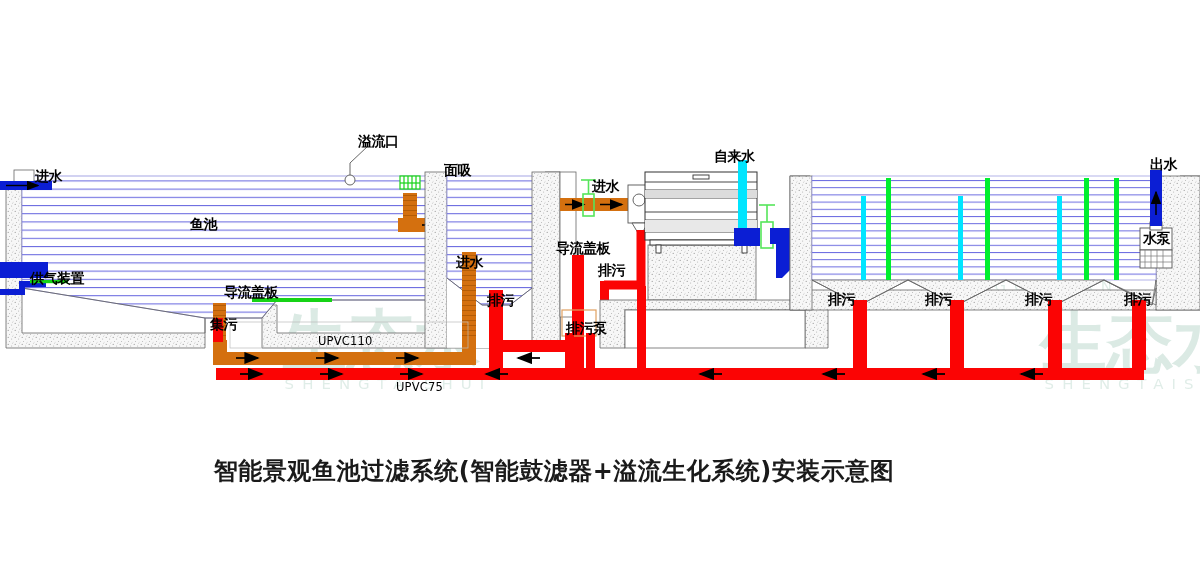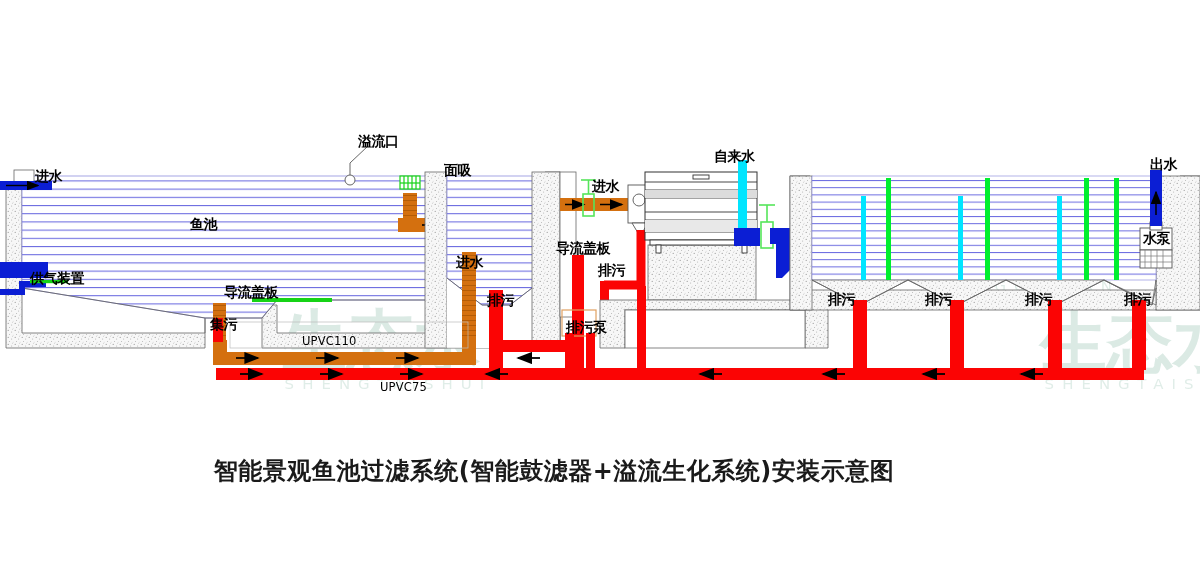--- a/index.html
+++ b/index.html
@@ -1,21 +1,21 @@
 <!DOCTYPE html>
 <html><head>
 <meta charset="utf-8">
 <style>
   html,body{margin:0;padding:0;background:#ffffff;}
   body{font-family:"Liberation Sans","DejaVu Sans",sans-serif;}
   #page{position:relative;width:1200px;height:584px;background:#fff;overflow:hidden;}
   #diagram{position:absolute;left:0;top:0;width:1200px;height:584px;}
   .lbl{position:absolute;color:#000;font-size:14px;line-height:12px;white-space:nowrap;font-family:"DejaVu Sans",sans-serif;}
   .lbl.cn{font-weight:700;letter-spacing:-0.5px;}
-  .lbl.en{font-weight:400;font-size:11.5px;letter-spacing:0.2px;}
+  .lbl.en{font-weight:400;font-size:11.5px;letter-spacing:0.2px;margin-left:16px;}
   #title{position:absolute;left:0;top:455px;width:1108px;text-align:center;
          font-size:24px;font-weight:700;color:#1a1a1a;font-family:"DejaVu Sans",sans-serif;
          letter-spacing:0.5px;}
 </style>
 </head>
 <body>
 
 <div id="page">
 
   <svg id="diagram" viewBox="0 0 1200 584">
@@ -325,21 +325,21 @@
       <div class="lbl cn" style="left: 35px; top: 170px;">进水</div>
       <div class="lbl cn" style="left: 190px; top: 218px;">鱼池</div>
       <div class="lbl cn" style="left: 30px; top: 272px;">供气装置</div>
       <div class="lbl cn" style="left: 208px; top: 286px; margin-left: 16px;">导流盖板</div>
       <div class="lbl cn" style="left: 210px; top: 318px; text-align: center;">集污</div>
       <div class="lbl cn" style="left: 358px; top: 135px;">溢流口</div>
       <div class="lbl cn" style="left: 400px; top: 164px; margin-left: 44px;">面吸</div>
       <div class="lbl cn" style="left: 456px; top: 256px;">进水</div>
       <div class="lbl cn" style="left: 487px; top: 294px;">排污</div>
       <div class="lbl cn" style="left: 556px; top: 242px;">导流盖板</div>
-      <div class="lbl cn" style="left: 566px; top: 322px; font-family: Liberation Serif, serif;">排污泵</div>
+      <div class="lbl cn" style="left: 566px; top: 322px;">排污泵</div>
       <div class="lbl cn" style="left: 592px; top: 180px;">进水</div>
       <div class="lbl cn" style="left: 598px; top: 264px;">排污</div>
       <div class="lbl cn" style="left: 714px; top: 150px;">自来水</div>
       <div class="lbl cn" style="left: 828px; top: 293px;">排污</div>
       <div class="lbl cn" style="left: 925px; top: 293px;">排污</div>
       <div class="lbl cn" style="left: 1025px; top: 293px;">排污</div>
       <div class="lbl cn" style="left: 1124px; top: 293px;">排污</div>
       <div class="lbl cn" style="left: 1143px; top: 232px;">水泵</div>
       <div class="lbl cn" style="left: 1150px; top: 158px;">出水</div>
       <div class="lbl en" style="left: 302px; top: 335px;">UPVC110</div>

